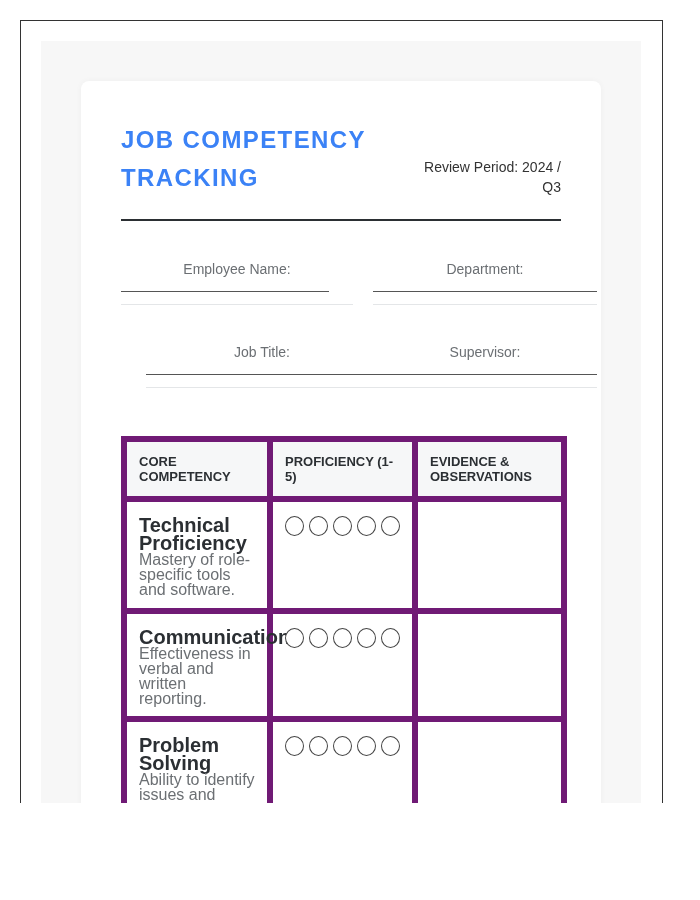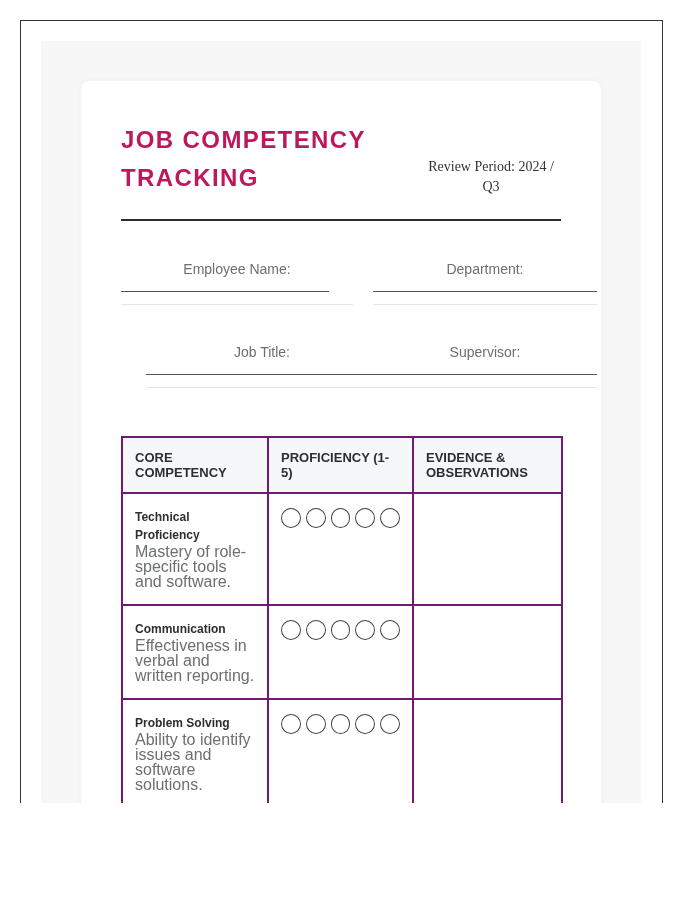--- a/index.html
+++ b/index.html
@@ -1,31 +1,31 @@
 <!DOCTYPE html>
 <html><head>
 <meta charset="utf-8">
 <style>
   html, body { margin:0; padding:0; background:#ffffff; }
   body { width:700px; height:900px; position:relative; overflow:hidden; font-family:"Liberation Sans", sans-serif; }
   .frame { position:absolute; left:20px; top:20px; width:641px; height:782px; border:1px solid #333; border-bottom:none; overflow:hidden; background:#fff; }
   .canvas { position:absolute; left:20px; top:20px; width:600px; height:780px; background:#f7f7f7; }
   .card { position:absolute; left:40px; top:40px; width:520px; height:760px; background:#fff; border-radius:8px; box-shadow:0 0 6px rgba(0,0,0,0.04); }
   .header { position:absolute; left:40px; top:40px; width:440px; height:98px; border-bottom:2px solid #2b2f33; }
-  .title { position:absolute; left:0; top:0; width:270px; font-size:24px; font-weight:bold; letter-spacing:1.4px; line-height:38px; color:#be185d; }
-  .period { position:absolute; right:0; top:36px; width:140px; text-align:center; font-size:14px; line-height:20px; color:#333;font-family:Liberation Serif, serif; }
+  .title { position:absolute; left:0; top:0; width:270px; font-size:24px; font-weight:bold; letter-spacing:1.4px; line-height:38px; color:#3b82f6; }
+  .period { position:absolute; right:0; top:36px; width:140px; text-align:right; font-size:14px; line-height:20px; color:#333; }
   .field { position:absolute; width:232px;text-align:center; }
   .field .label { font-size:14px; color:#6b6f73; line-height:16px; }
   .field .line { position:absolute; left:0; top:30px; height:1px; background:#555; }
   .field .sep { position:absolute; left:0; top:43px; width:100%; height:1px; background:#e4e6e8; }
   table { position:absolute; left:40px; top:355px; width:440px; border-collapse:collapse; table-layout:fixed; }
-  th, td { border:2px solid #701a75; vertical-align:top; text-align:left; }
+  th, td { border:6px solid #701a75; vertical-align:top; text-align:left; }
   th { background:#f6f7f8; font-size:13px; font-weight:bold; color:#2b2f33; padding:12px 12px 12px 12px; line-height:15px; height:30px; }
   td { padding:14px 12px 10px 12px; }
-  .comp-name { font-size:12px; font-weight:bold; color:#2b2f33; line-height:18px; }
+  .comp-name { font-size:20px; font-weight:bold; color:#2b2f33; line-height:18px; }
   .comp-desc { font-size:16px; color:#6b6f73; line-height:15px; }
   .circles { display:flex; gap:5px; margin-top:0px; margin-left:0px; }
   .circle { width:18px; height:18px; border:1.4px solid #444; border-radius:50%; background:#fff; box-sizing:content-box; }
 </style>
 </head>
 <body>
 
 <div class="frame">
   <div class="canvas">
     <div class="card">

